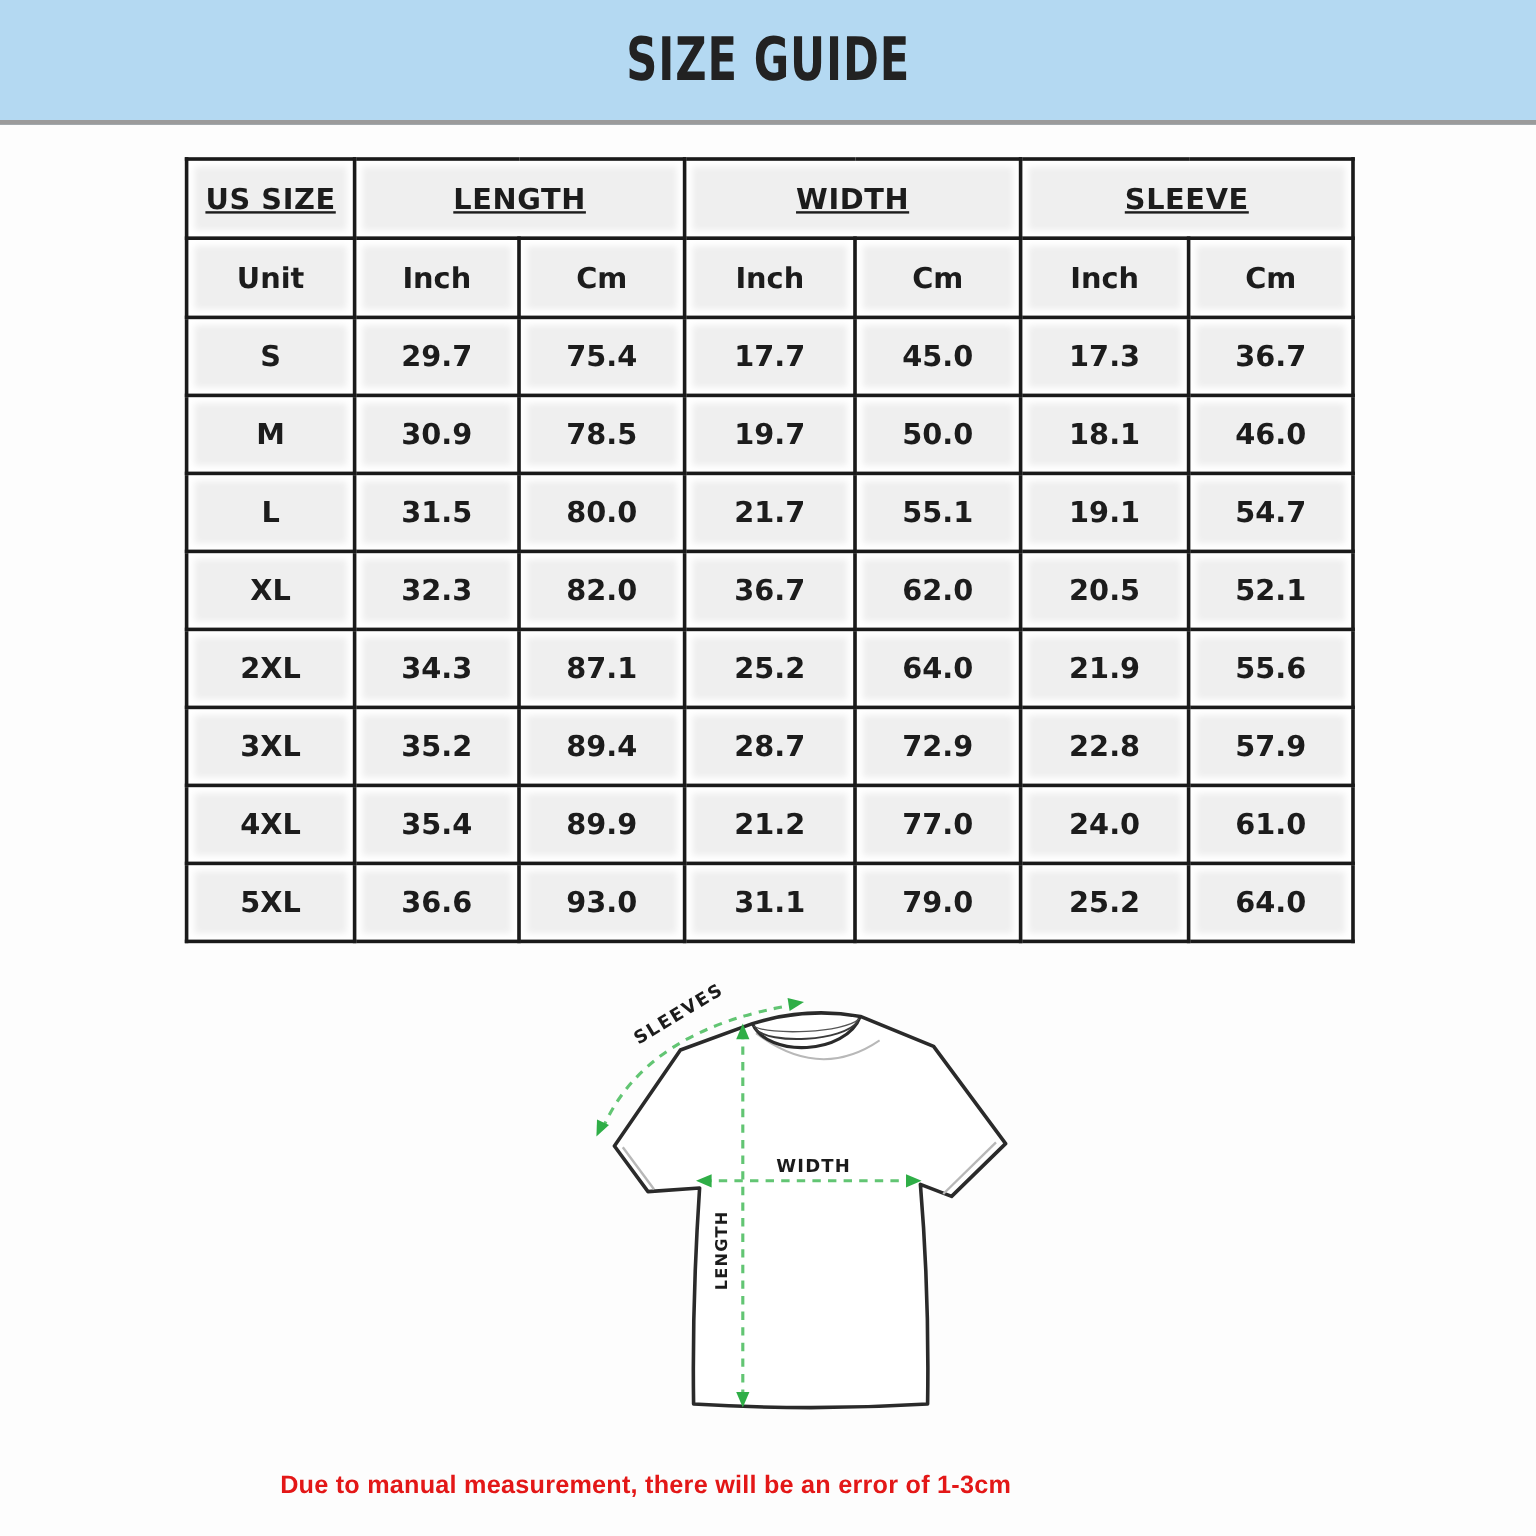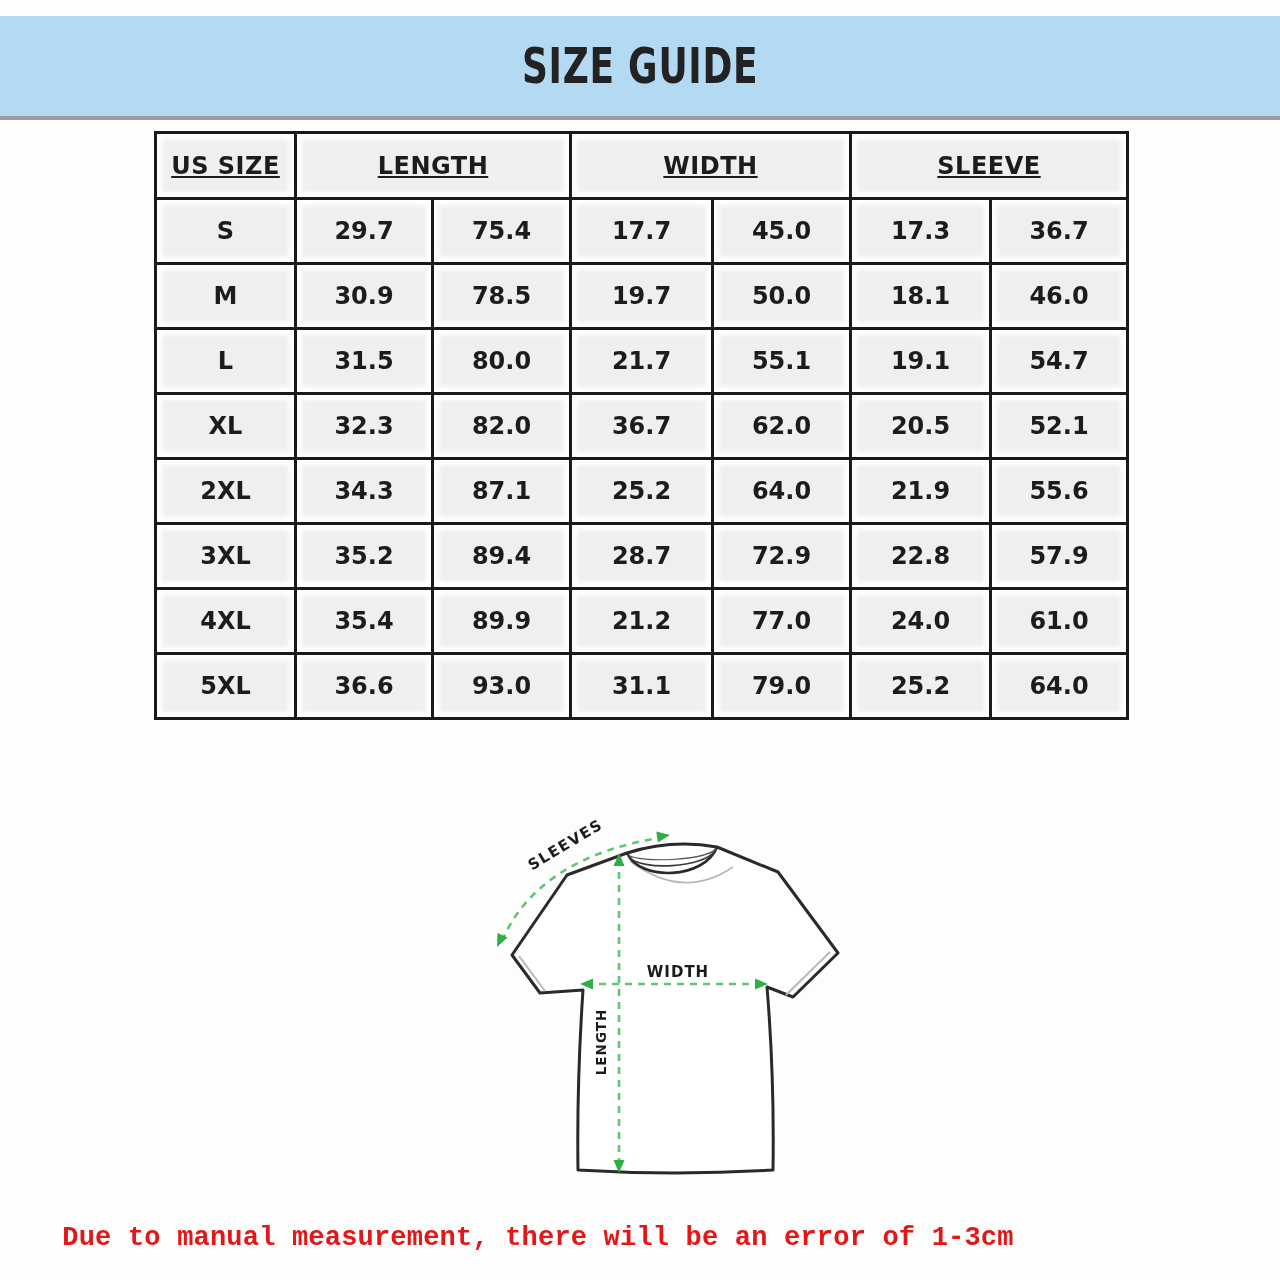--- a/index.html
+++ b/index.html
@@ -13,21 +13,21 @@
     --text-dark:#1c1c1c;
     --seam-gray:#b8b8b8;
   }
   html,body{margin:0;padding:0;}
   body{
     width:1280px;height:1280px;position:relative;overflow:hidden;
     background:#fdfdfd;color:var(--text-dark);
     font-family:"DejaVu Sans","Liberation Sans",sans-serif;
   }
   .banner{
-    position:absolute;left:0;top:16px;width:1280px;height:100px;
+    position:absolute;left:0;top:0;width:1280px;height:100px;
     background:var(--banner-bg);
     border-bottom:4px solid var(--divider);
     display:flex;align-items:center;justify-content:center;
   }
   .banner .title{
     font-size:50px;font-weight:700;color:#222;letter-spacing:1px;
     transform:scaleX(0.72);white-space:nowrap;
   }
   .size-table{
     position:absolute;left:154px;top:131px;
@@ -41,22 +41,22 @@
     font-weight:700;color:var(--text-dark);
     padding:0;
   }
   .size-table .r-group th{height:63px;font-size:24px;letter-spacing:.5px;text-decoration:underline;}
   .size-table .r-unit th{height:63px;font-size:24px;}
   .size-table tbody td{height:62px;font-size:24px;}
   .shirt-wrap{position:absolute;left:440px;top:805px;width:470px;height:415px;}
   .note{
     position:absolute;left:0;top:1218px;width:1076px;height:40px;
     display:flex;align-items:center;justify-content:center;
-    font-family:Liberation Mono, monospace;
-    font-size:27px;font-weight:700;color:var(--note-red);
+    font-family:Liberation Sans, sans-serif;
+    font-size:21px;font-weight:700;color:var(--note-red);
     letter-spacing:.2px;
   }
 </style>
 </head>
 <body>
 
 <div class="banner">
   <div class="title">SIZE GUIDE</div>
 </div>
 
@@ -70,20 +70,29 @@
       <col style="width:140px">
       <col style="width:137px">
   </colgroup>
   <thead>
     <tr class="r-group">
       <th>US SIZE</th>
       <th colspan="2">LENGTH</th>
       <th colspan="2">WIDTH</th>
       <th colspan="2">SLEEVE</th>
     </tr>
+    <tr class="r-unit">
+      <th>Unit</th>
+      <th>Inch</th>
+      <th>Cm</th>
+      <th>Inch</th>
+      <th>Cm</th>
+      <th>Inch</th>
+      <th>Cm</th>
+    </tr>
   </thead>
   <tbody>
     <tr>
       <td>S</td>
       <td>29.7</td>
       <td>75.4</td>
       <td>17.7</td>
       <td>45.0</td>
       <td>17.3</td>
       <td>36.7</td>

